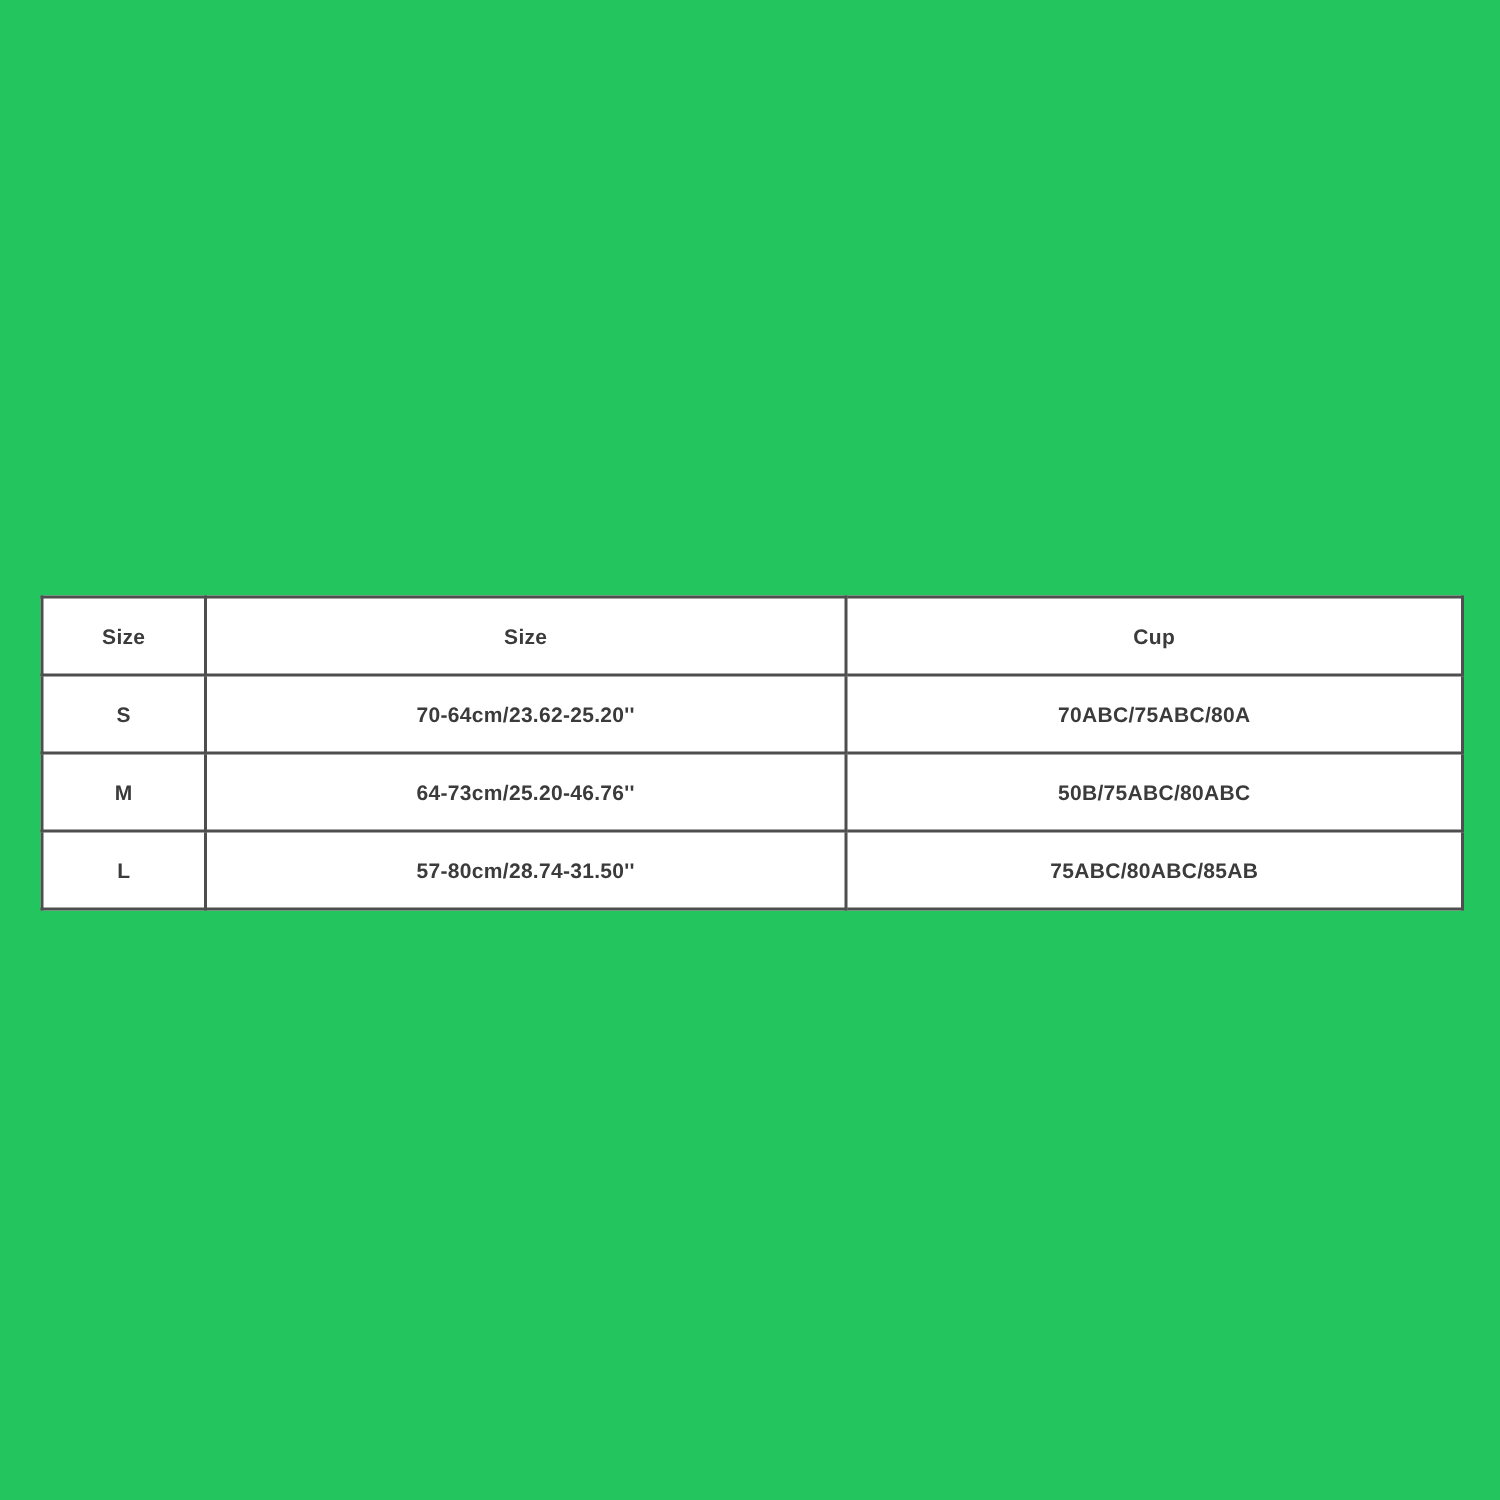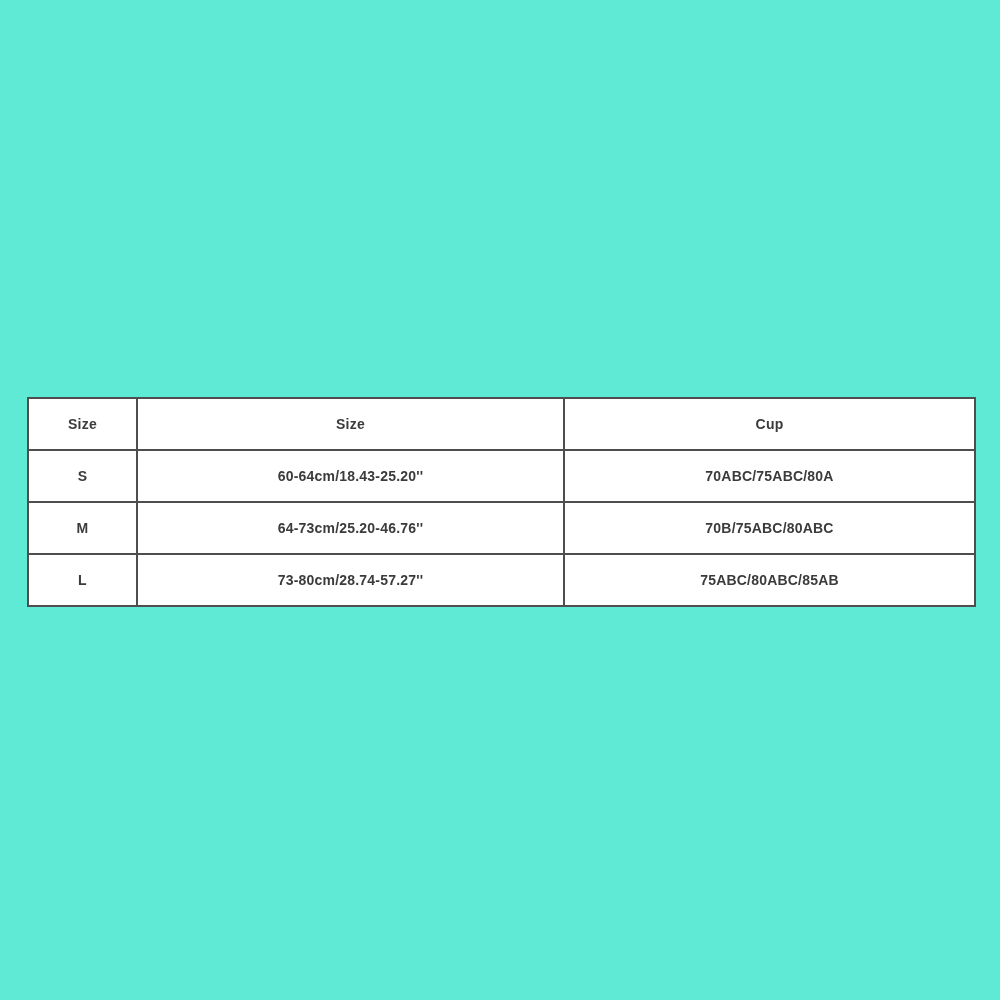--- a/index.html
+++ b/index.html
@@ -7,21 +7,21 @@
     padding: 0;
     width: 1000px;
     height: 1000px;
     background: #ffffff;
     font-family: "Liberation Sans", sans-serif;
   }
   .canvas {
     position: relative;
     width: 1000px;
     height: 1000px;
-    background: #5eead4;
+    background: #22c55e;
     overflow: hidden;
   }
   table.size-chart {
     position: absolute;
     left: 27px;
     top: 397px;
     width: 947px;
     height: 200px;
     border-collapse: collapse;
     table-layout: fixed;
@@ -58,29 +58,29 @@
     <thead>
       <tr>
         <th>Size</th>
         <th>Size</th>
         <th>Cup</th>
       </tr>
     </thead>
     <tbody>
       <tr>
         <td>S</td>
-        <td>60-64cm/18.43-25.20''</td>
+        <td>70-64cm/23.62-25.20''</td>
         <td>70ABC/75ABC/80A</td>
       </tr>
       <tr>
         <td>M</td>
         <td>64-73cm/25.20-46.76''</td>
-        <td>70B/75ABC/80ABC</td>
+        <td>50B/75ABC/80ABC</td>
       </tr>
       <tr>
         <td>L</td>
-        <td>73-80cm/28.74-57.27''</td>
+        <td>57-80cm/28.74-31.50''</td>
         <td>75ABC/80ABC/85AB</td>
       </tr>
     </tbody>
   </table>
 
 </div>
 
 </body></html>

